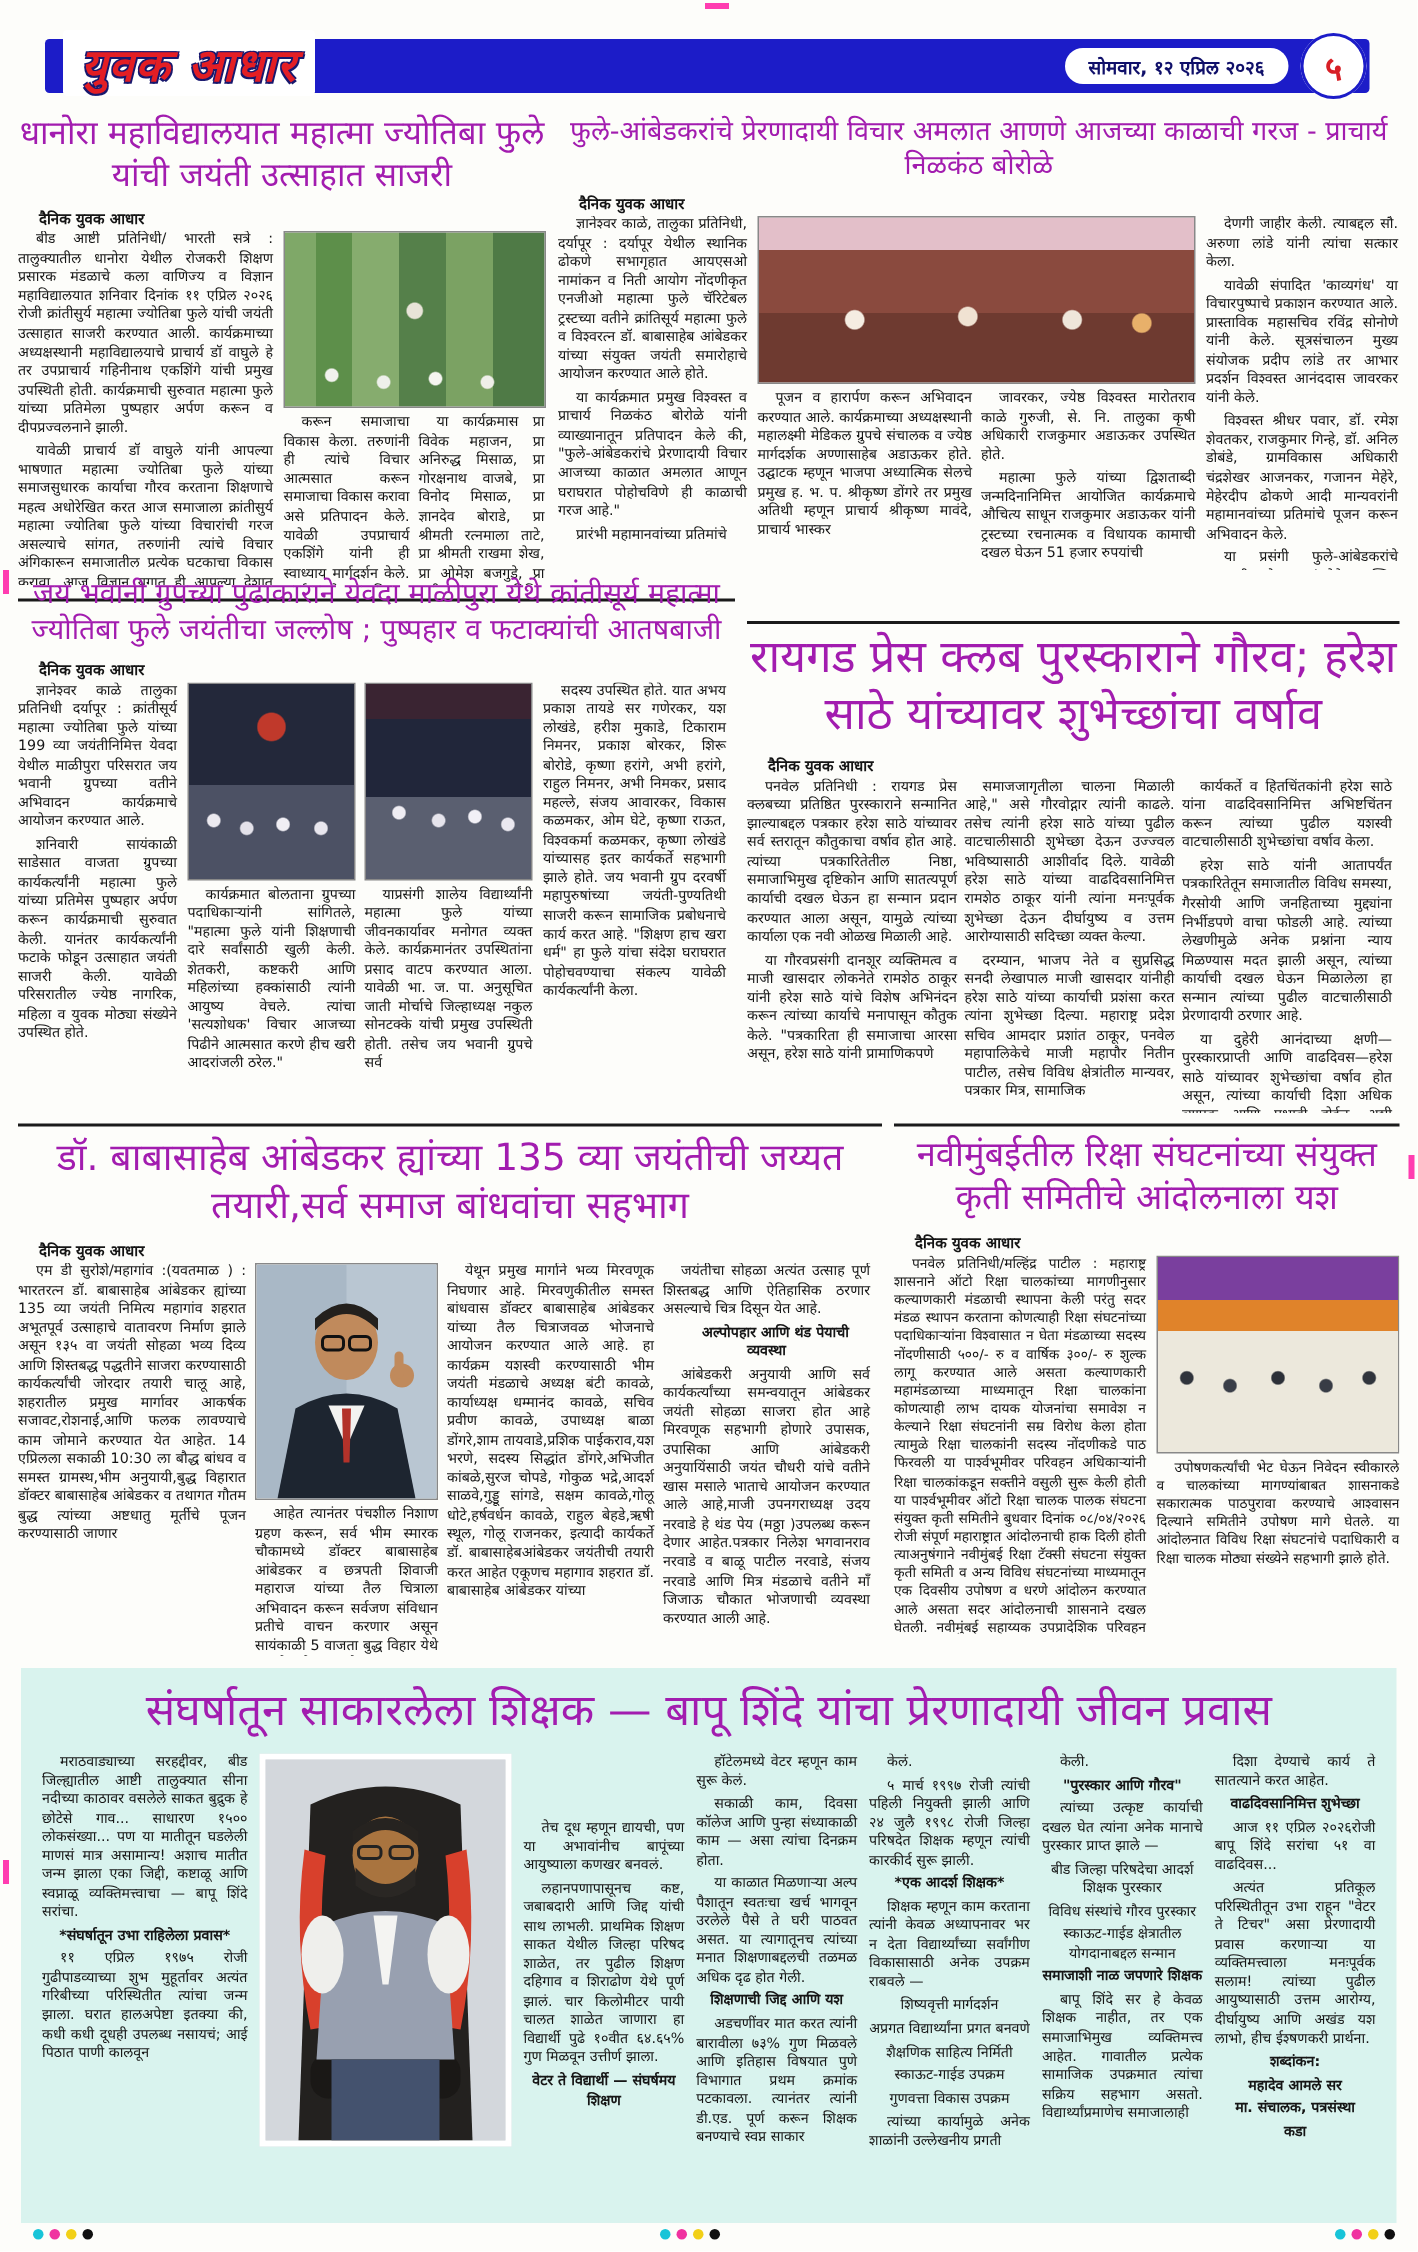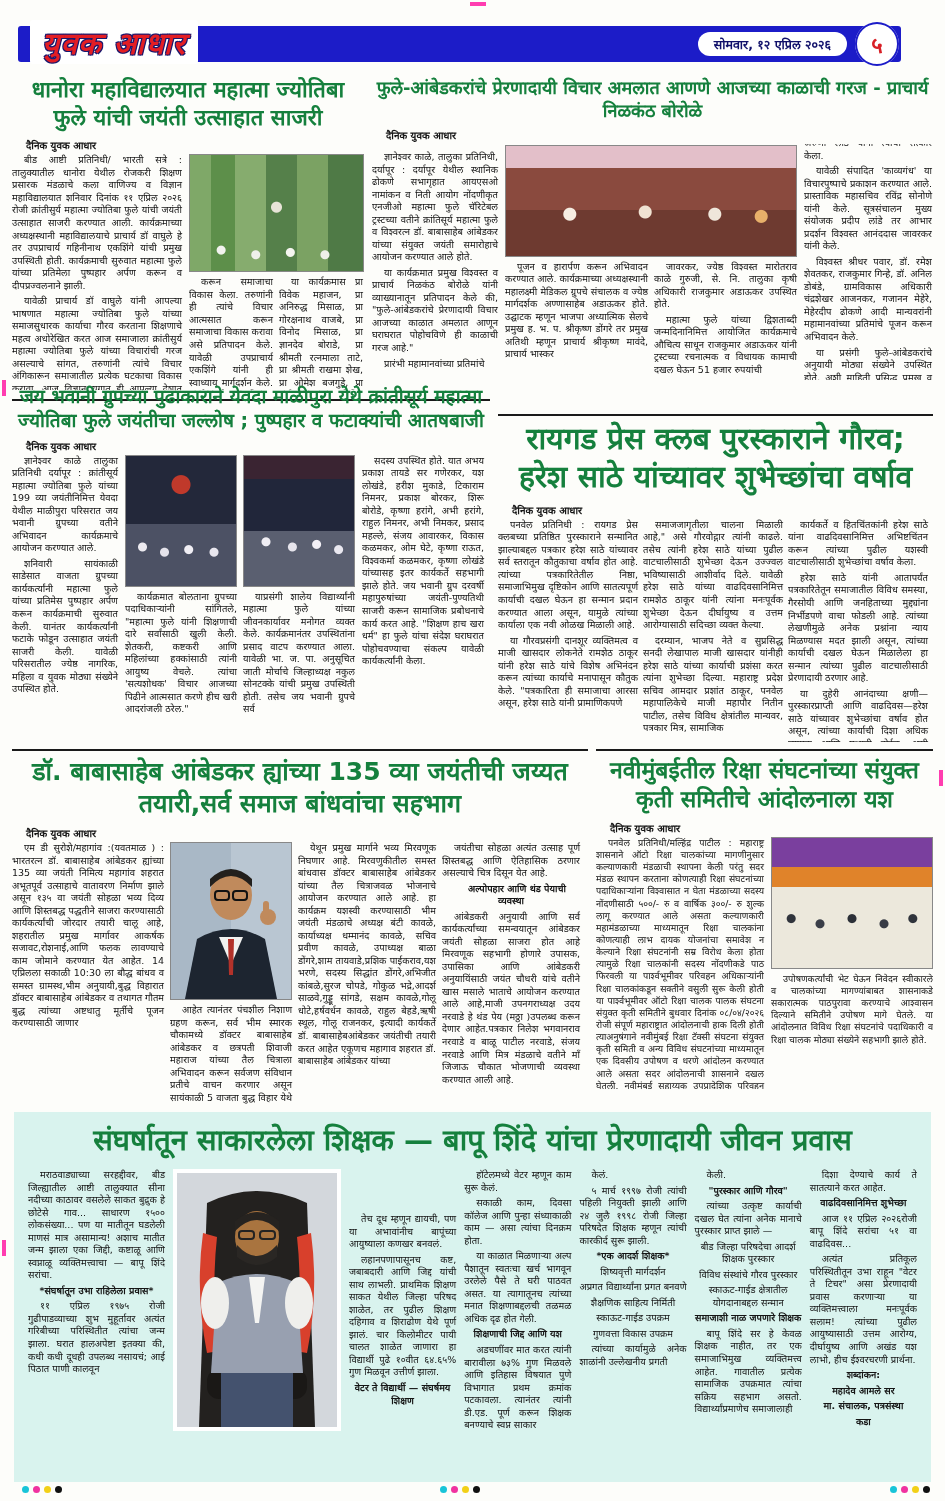--- a/index.html
+++ b/index.html
@@ -1,31 +1,31 @@
 <!DOCTYPE html>
 <html lang="mr"><head>
 <meta charset="utf-8">
 <style>
   html,body{margin:0;padding:0;background:#ffffff;}
   .page{position:relative;width:945px;height:1501px;background:#fdfdfa;overflow:hidden;
         font-family:"DejaVu Sans","Liberation Sans",sans-serif;color:#151515;}
   
-  .masthead{position:absolute;left:18px;top:26px;width:883px;height:36px;background:#1c1cc8;border-radius:3px;}
+  .masthead{position:absolute;left:30px;top:26px;width:883px;height:36px;background:#1c1cc8;border-radius:3px;}
   .logo-box{position:absolute;left:12px;top:-6px;height:44px;background:#ffffff;border-radius:3px;
             padding:0 12px;display:flex;align-items:center;}
   .logo-text{font-size:30px;font-weight:800;font-style:italic;color:#e31e24;letter-spacing:1px;
              text-shadow:1px 1px 0 #18186e,-1px -1px 0 #18186e,1px -1px 0 #18186e,-1px 1px 0 #18186e;}
   .date-pill{position:absolute;right:54px;top:6px;height:24px;background:#ffffff;border-radius:12px;
              padding:0 16px;display:flex;align-items:center;font-size:12.5px;font-weight:bold;color:#10106a;}
   .page-circle{position:absolute;right:2px;top:-4px;width:44px;height:44px;background:#ffffff;border-radius:50%;
                display:flex;align-items:center;justify-content:center;font-size:22px;font-weight:bold;color:#d81f26;
                box-shadow:0 0 0 2px #1c1cc8 inset;}
   
   .art{position:absolute;overflow:hidden;}
-  .hl{font-weight:bold;color:#15803d;text-align:center;line-height:1.28;margin:0 0 6px 0;}
+  .hl{font-weight:normal;color:#a21caf;text-align:center;line-height:1.28;margin:0 0 6px 0;}
   .credit{font-size:10px;font-weight:bold;margin:2px 0 2px 14px;}
   .cols{display:flex;}
   .col{text-align:justify;}
   .col p{margin:0 0 3px 0;text-indent:12px;}
   .col p.b{font-weight:bold;text-indent:0;}
   .col p.c{text-align:center;text-indent:0;}
   .bodytxt{font-size:9.5px;line-height:1.32;}
   .subhead{font-weight:bold;text-align:center;margin:2px 0;}
   
   .ph{flex:none;border:1px solid #888;box-sizing:border-box;}
@@ -102,21 +102,21 @@
               <p>या कार्यक्रमास प्रा विवेक महाजन, प्रा अनिरुद्ध मिसाळ, प्रा गोरक्षनाथ वाजबे, प्रा विनोद मिसाळ, प्रा ज्ञानदेव बोराडे, प्रा श्रीमती रत्नमाला ताटे, प्रा श्रीमती राखमा शेख, प्रा ओमेश बजगुडे, प्रा सतीश वाघ, प्रा नितिन अडसखडे यांच्यासह महाविद्यालयातील सर्व प्राध्यापक व विद्यार्थी मोठ्या संख्येने उपस्थित होते.</p>
             </div>
         </div>
       </div>
     </div>
   </div>
 
   <div class="art" style="left:372px;top:76px;width:561px;height:332px;">
     <h2 class="hl" style="font-size:18px;">फुले-आंबेडकरांचे प्रेरणादायी विचार अमलात आणणे आजच्या काळाची गरज - प्राचार्य निळकंठ बोरोळे</h2>
     <div class="credit">दैनिक युवक आधार</div>
-    <div class="cols bodytxt" style="gap:7px;height:236px;overflow:hidden;align-items:center;">
+    <div class="cols bodytxt" style="gap:7px;height:236px;overflow:hidden;">
       <div class="col" style="width:126px;">
           <p>ज्ञानेश्वर काळे, तालुका प्रतिनिधी, दर्यापूर : दर्यापूर येथील स्थानिक ढोकणे सभागृहात आयएसओ नामांकन व निती आयोग नोंदणीकृत एनजीओ महात्मा फुले चॅरिटेबल ट्रस्टच्या वतीने क्रांतिसूर्य महात्मा फुले व विश्वरत्न डॉ. बाबासाहेब आंबेडकर यांच्या संयुक्त जयंती समारोहाचे आयोजन करण्यात आले होते.</p>
           <p>या कार्यक्रमात प्रमुख विश्वस्त व प्राचार्य निळकंठ बोरोळे यांनी व्याख्यानातून प्रतिपादन केले की, "फुले-आंबेडकरांचे प्रेरणादायी विचार आजच्या काळात अमलात आणून घराघरात पोहोचविणे ही काळाची गरज आहे."</p>
           <p>प्रारंभी महामानवांच्या प्रतिमांचे</p>
         </div>
       <div style="width:292px;">
         <div class="ph ph-stage" style="width:292px;height:112px;margin-bottom:4px;"></div>
         <div class="cols" style="gap:6px;">
           <div class="col" style="width:143px;">
               <p>पूजन व हारार्पण करून अभिवादन करण्यात आले. कार्यक्रमाच्या अध्यक्षस्थानी महालक्ष्मी मेडिकल ग्रुपचे संचालक व ज्येष्ठ मार्गदर्शक अण्णासाहेब अडाऊकर होते. उद्घाटक म्हणून भाजपा अध्यात्मिक सेलचे प्रमुख ह. भ. प. श्रीकृष्ण डोंगरे तर प्रमुख अतिथी म्हणून प्राचार्य श्रीकृष्ण मावंदे, प्राचार्य भास्कर</p>
@@ -284,20 +284,21 @@
           <p>हॉटेलमध्ये वेटर म्हणून काम सुरू केलं.</p>
           <p>सकाळी काम, दिवसा कॉलेज आणि पुन्हा संध्याकाळी काम — असा त्यांचा दिनक्रम होता.</p>
           <p>या काळात मिळणाऱ्या अल्प पैशातून स्वतःचा खर्च भागवून उरलेले पैसे ते घरी पाठवत असत. या त्यागातूनच त्यांच्या मनात शिक्षणाबद्दलची तळमळ अधिक दृढ होत गेली.</p>
           <p class="b c">शिक्षणाची जिद्द आणि यश</p>
           <p>अडचणींवर मात करत त्यांनी बारावीला ७३% गुण मिळवले आणि इतिहास विषयात पुणे विभागात प्रथम क्रमांक पटकावला. त्यानंतर त्यांनी डी.एड. पूर्ण करून शिक्षक बनण्याचे स्वप्न साकार</p>
         </div>
       <div class="col" style="width:108px;">
           <p>केलं.</p>
           <p>५ मार्च १९९७ रोजी त्यांची पहिली नियुक्ती झाली आणि २४ जुलै १९९८ रोजी जिल्हा परिषदेत शिक्षक म्हणून त्यांची कारकीर्द सुरू झाली.</p>
           <p class="b c">*एक आदर्श शिक्षक*</p>
+          <p>शिक्षक म्हणून काम करताना त्यांनी केवळ अध्यापनावर भर न देता विद्यार्थ्यांच्या सर्वांगीण विकासासाठी अनेक उपक्रम राबवले —</p>
           <p class="c">शिष्यवृत्ती मार्गदर्शन</p>
           <p class="c">अप्रगत विद्यार्थ्यांना प्रगत बनवणे</p>
           <p class="c">शैक्षणिक साहित्य निर्मिती</p>
           <p class="c">स्काऊट-गाईड उपक्रम</p>
           <p class="c">गुणवत्ता विकास उपक्रम</p>
           <p>त्यांच्या कार्यामुळे अनेक शाळांनी उल्लेखनीय प्रगती</p>
         </div>
       <div class="col" style="width:108px;">
           <p>केली.</p>
           <p class="b c">"पुरस्कार आणि गौरव"</p>
@@ -305,21 +306,21 @@
           <p class="c">बीड जिल्हा परिषदेचा आदर्श शिक्षक पुरस्कार</p>
           <p class="c">विविध संस्थांचे गौरव पुरस्कार</p>
           <p class="c">स्काऊट-गाईड क्षेत्रातील योगदानाबद्दल सन्मान</p>
           <p class="b c">समाजाशी नाळ जपणारे शिक्षक</p>
           <p>बापू शिंदे सर हे केवळ शिक्षक नाहीत, तर एक समाजाभिमुख व्यक्तिमत्त्व आहेत. गावातील प्रत्येक सामाजिक उपक्रमात त्यांचा सक्रिय सहभाग असतो. विद्यार्थ्यांप्रमाणेच समाजालाही</p>
         </div>
       <div class="col" style="width:108px;">
           <p>दिशा देण्याचे कार्य ते सातत्याने करत आहेत.</p>
           <p class="b c">वाढदिवसानिमित्त शुभेच्छा</p>
           <p>आज ११ एप्रिल २०२६रोजी बापू शिंदे सरांचा ५१ वा वाढदिवस...</p>
-          <p>अत्यंत प्रतिकूल परिस्थितीतून उभा राहून "वेटर ते टिचर" असा प्रेरणादायी प्रवास करणाऱ्या या व्यक्तिमत्त्वाला मनःपूर्वक सलाम! त्यांच्या पुढील आयुष्यासाठी उत्तम आरोग्य, दीर्घायुष्य आणि अखंड यश लाभो, हीच ईश्वरचरणी प्रार्थना.</p>
+          <p>अत्यंत प्रतिकूल परिस्थितीतून उभा राहून "वेटर ते टिचर" असा प्रेरणादायी प्रवास करणाऱ्या या व्यक्तिमत्त्वाला मनःपूर्वक सलाम! त्यांच्या पुढील आयुष्यासाठी उत्तम आरोग्य, दीर्घायुष्य आणि अखंड यश लाभो, हीच ईश्षणकरी प्रार्थना.</p>
           <p class="b c">शब्दांकन:</p>
           <p class="b c">महादेव आमले सर</p>
           <p class="b c">मा. संचालक, पत्रसंस्था</p>
           <p class="b c">कडा</p>
         </div>
     </div>
   </div>
 
   <div class="edge-mark" style="left:2px;top:380px;width:4px;height:16px;"></div>
   <div class="edge-mark" style="left:2px;top:1240px;width:4px;height:16px;"></div>

